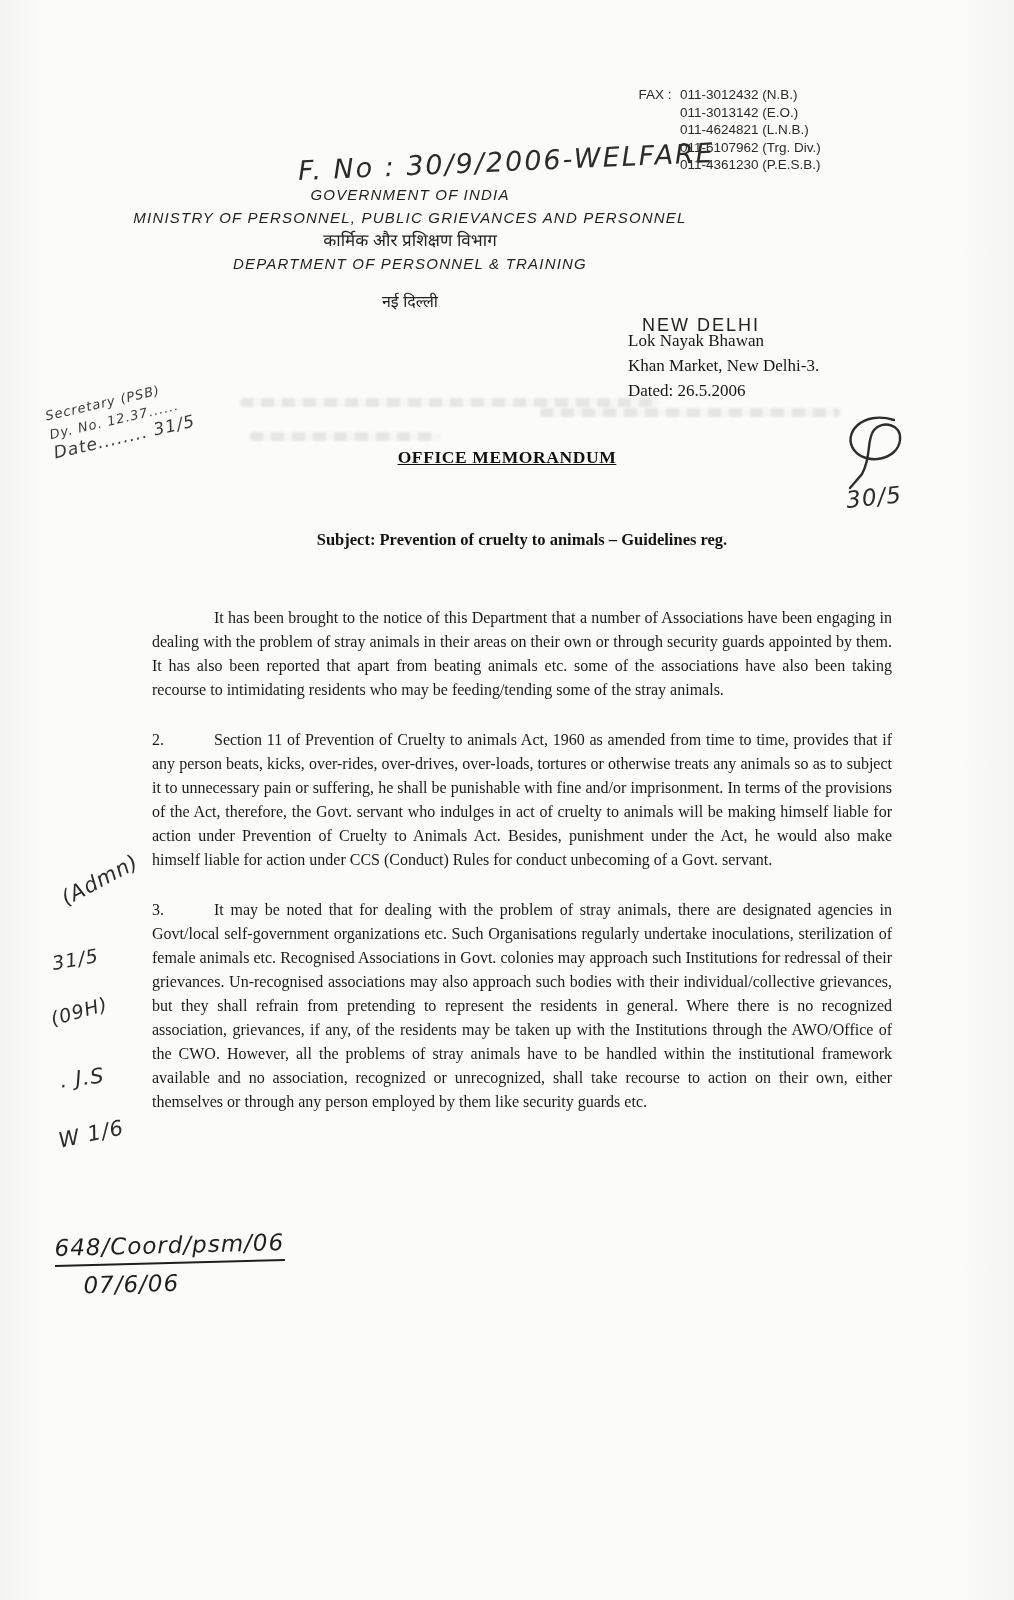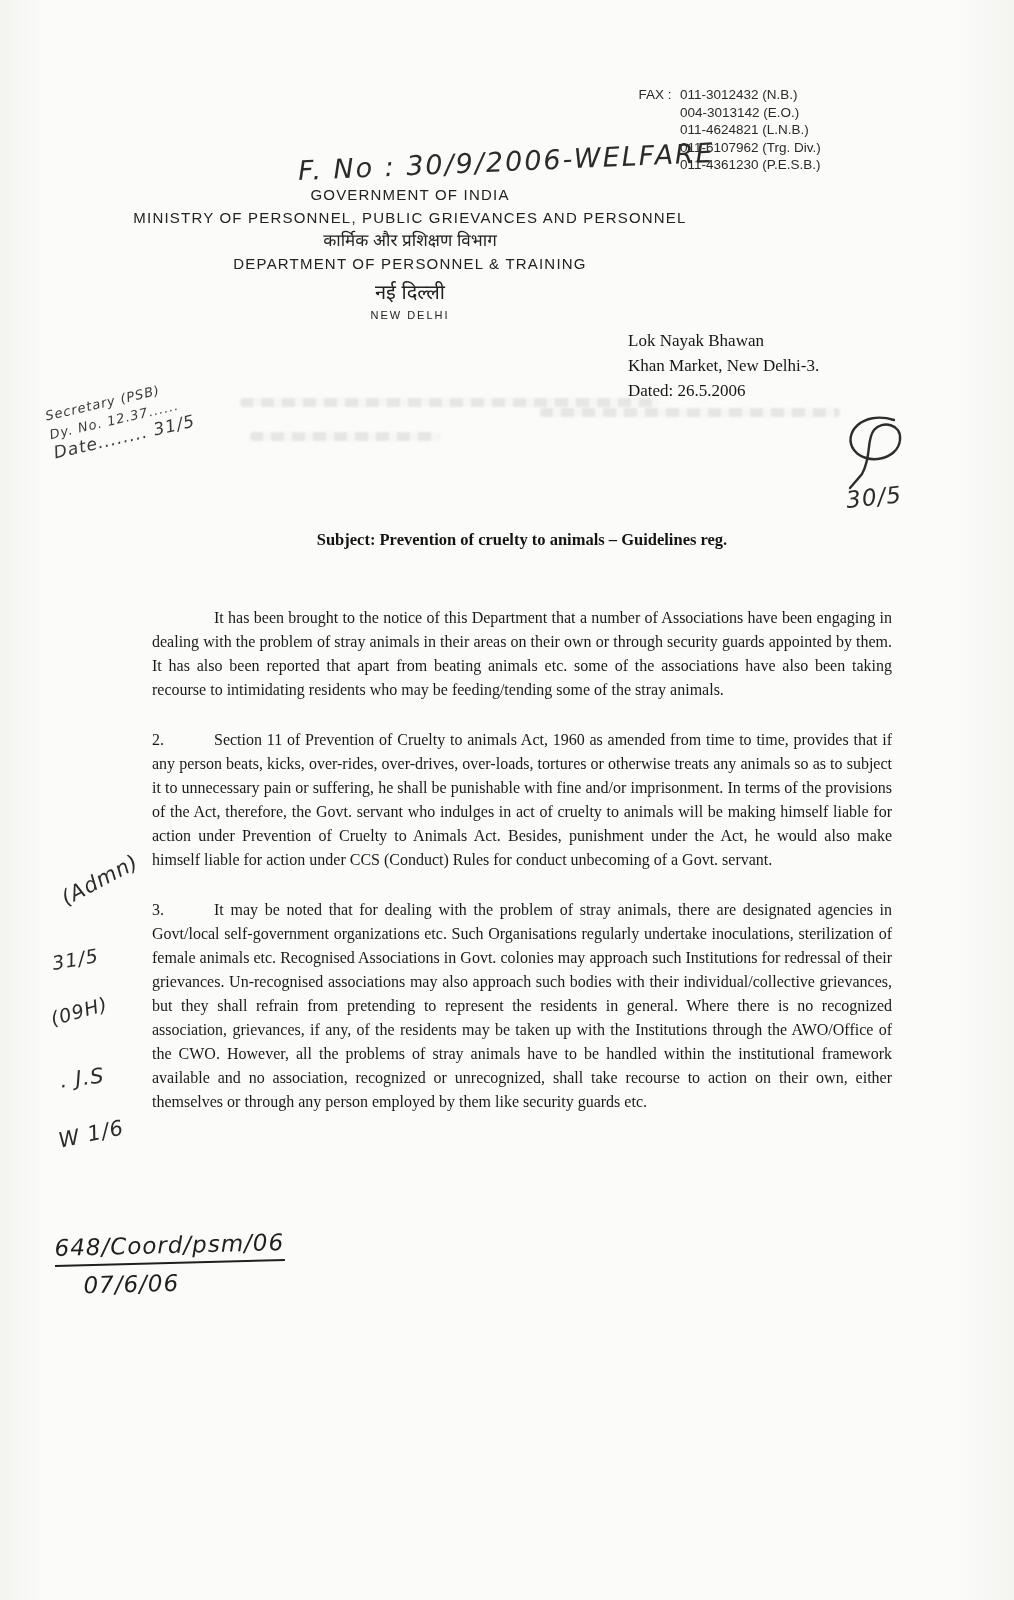--- a/index.html
+++ b/index.html
@@ -37,23 +37,23 @@
     white-space: nowrap;
   }
 
   .header-block {
     position: absolute; left: 60px; top: 183px; width: 700px;
     text-align: center;
     font-family: "Liberation Sans", sans-serif;
     color: #222;
   }
   .h-hindi   { font-size: 17px; line-height: 23px; }
-  .h-latin   { font-size: 15px; line-height: 23px; letter-spacing: 1.2px; }
-  .h-city-hi { font-size: 20px; line-height: 24px; margin-top: 5px; text-align: center; }
-  .h-city    { font-size: 11px; line-height: 22px; letter-spacing: 2px; }
+  .h-latin   { font-size: 15px; line-height: 23px; letter-spacing: 1.2px; font-style: italic; }
+  .h-city-hi { font-size: 16px; line-height: 24px; margin-top: 15px; text-align: center; }
+  .h-city    { font-size: 18px; line-height: 22px; letter-spacing: 2px; text-align: right; }
 
   .address-block {
     position: absolute; left: 628px; top: 328px; width: 255px;
     text-align: left;
     font-size: 17px; line-height: 25px; color: #161616;
   }
 
   .receipt-stamp {
     position: absolute; left: 48px; top: 390px;
     transform: rotate(-13deg);
@@ -128,21 +128,21 @@
 
 <div class="page">
 
   <div class="fax-block">
     <div class="fax-row">
       <span class="fax-label">FAX :</span>
       <span>011-3012432 (N.B.)</span>
     </div>
     <div class="fax-row">
         <span class="fax-label"></span>
-        <span>004-3013142 (E.O.)</span>
+        <span>011-3013142 (E.O.)</span>
       </div>
     <div class="fax-row">
         <span class="fax-label"></span>
         <span>011-4624821 (L.N.B.)</span>
       </div>
     <div class="fax-row">
         <span class="fax-label"></span>
         <span>011-6107962 (Trg. Div.)</span>
       </div>
     <div class="fax-row">
@@ -171,20 +171,21 @@
   <div class="hand receipt-stamp">
     <div>Secretary (PSB)</div>
     <div>Dy. No. 12.37......</div>
     <div class="big">Date........ 31/5</div>
   </div>
 
   <div class="smudge" style="left:240px; top:398px; width:420px;"></div>
   <div class="smudge" style="left:540px; top:408px; width:300px;"></div>
   <div class="smudge" style="left:250px; top:432px; width:190px;"></div>
 
+  <div class="memo-title">OFFICE MEMORANDUM</div>
 
   <div class="signature">
     <svg width="90" height="78" viewBox="0 0 90 78">
       <path d="M62 8 C 30 -2, 10 22, 22 38 C 34 54, 66 48, 68 28 C 70 12, 50 8, 42 18 C 34 28, 40 44, 30 62 L 18 76" fill="none" stroke="#2d2d2d" stroke-width="2.4" stroke-linecap="round"></path>
     </svg>
     <div class="hand signature-date">30/5</div>
   </div>
 
   <div class="subject-line">Subject: Prevention of cruelty to animals – Guidelines reg.</div>
 

